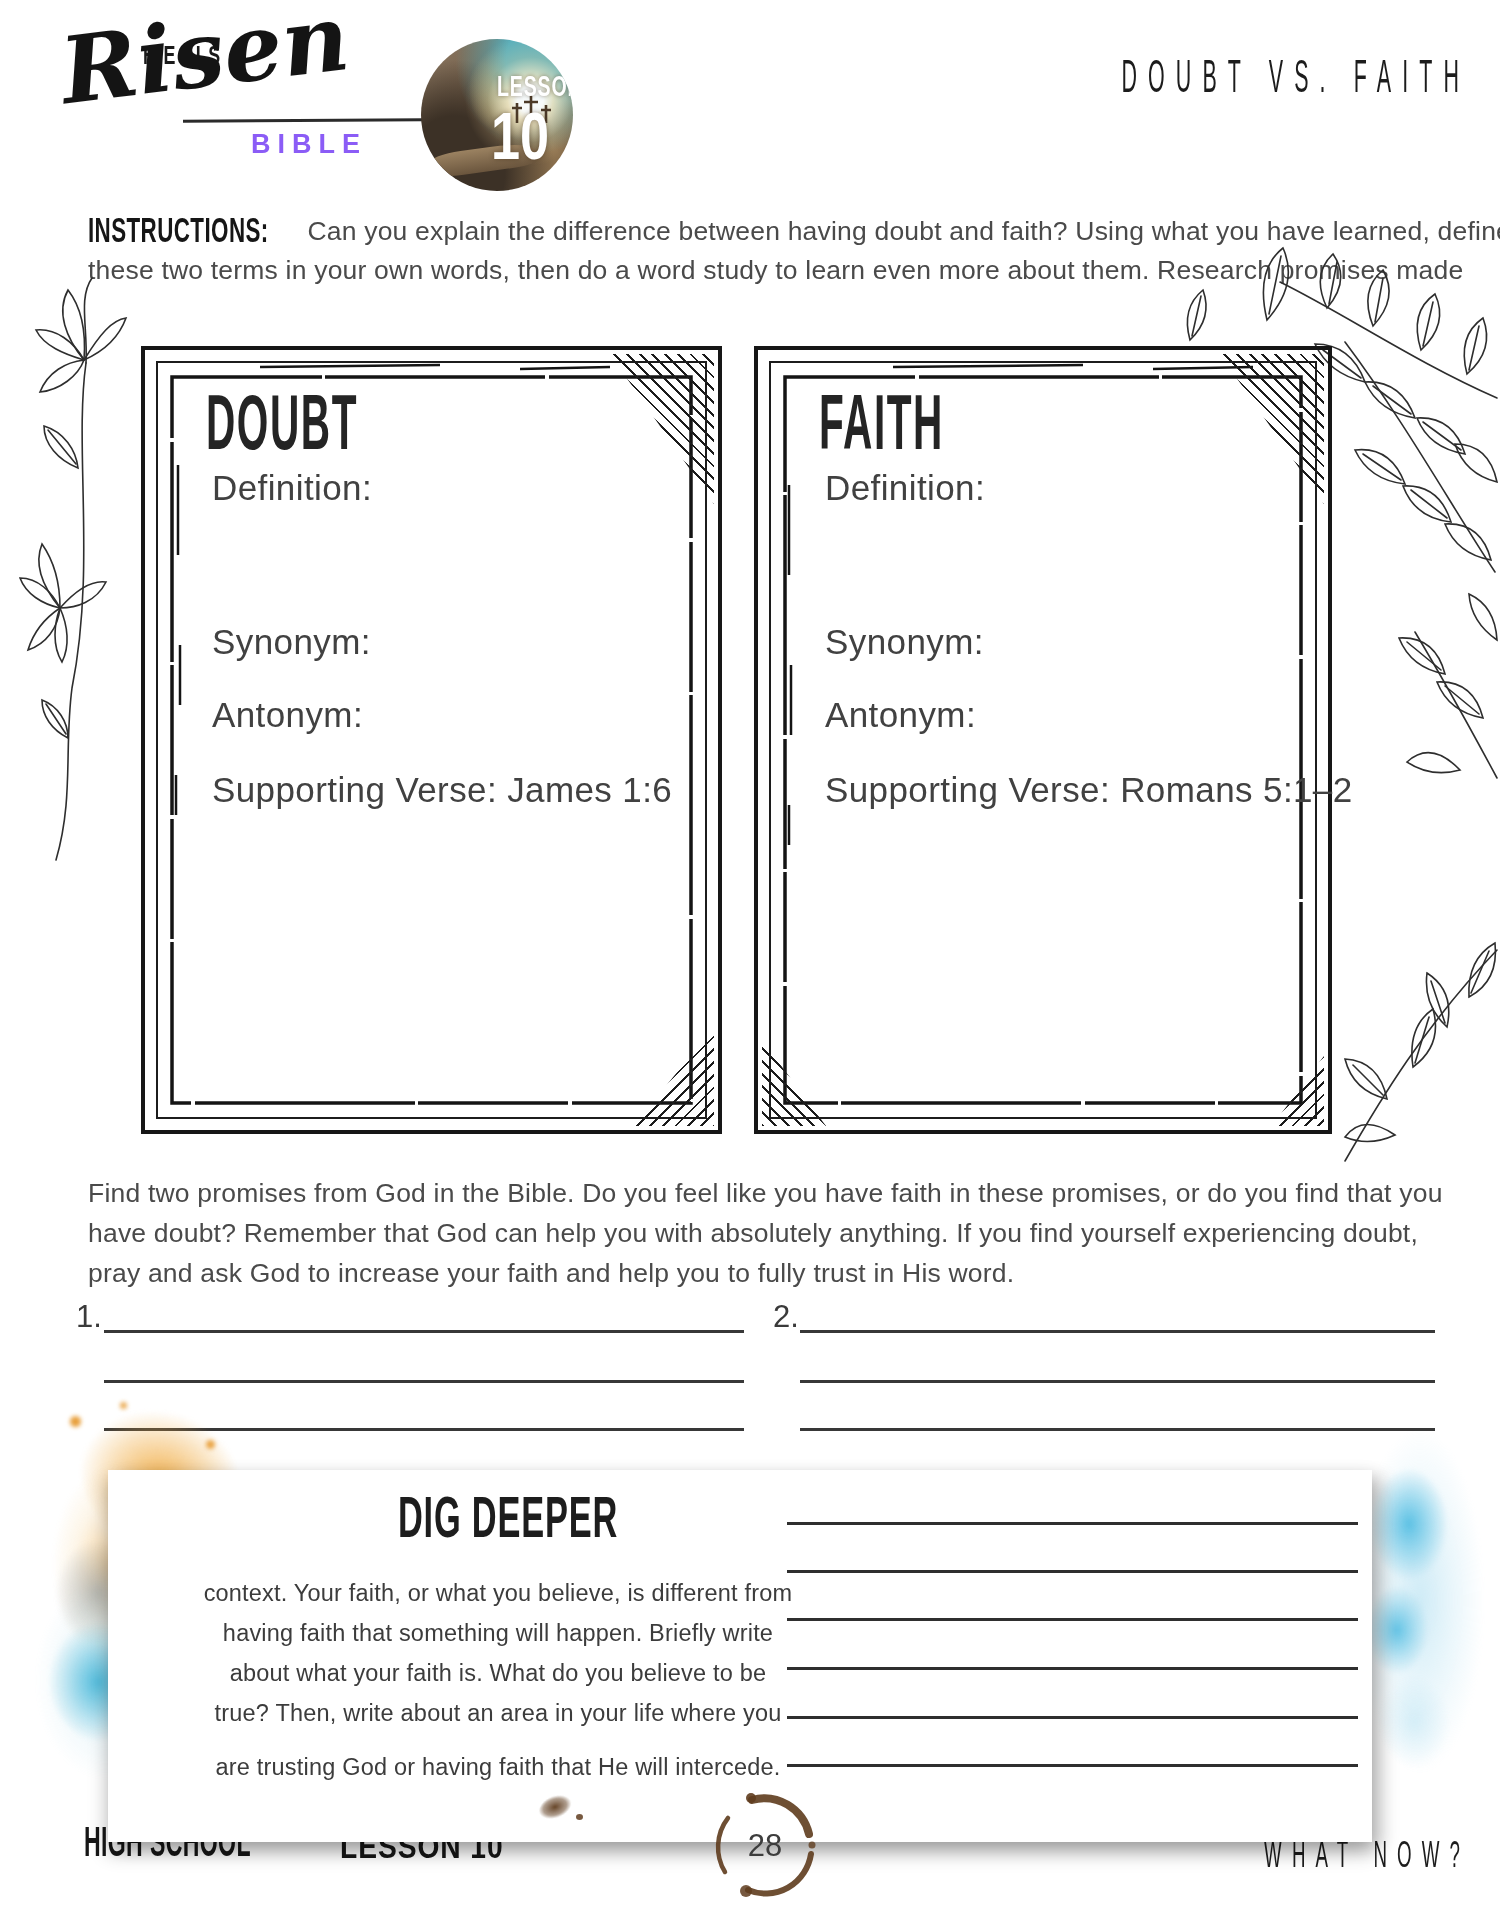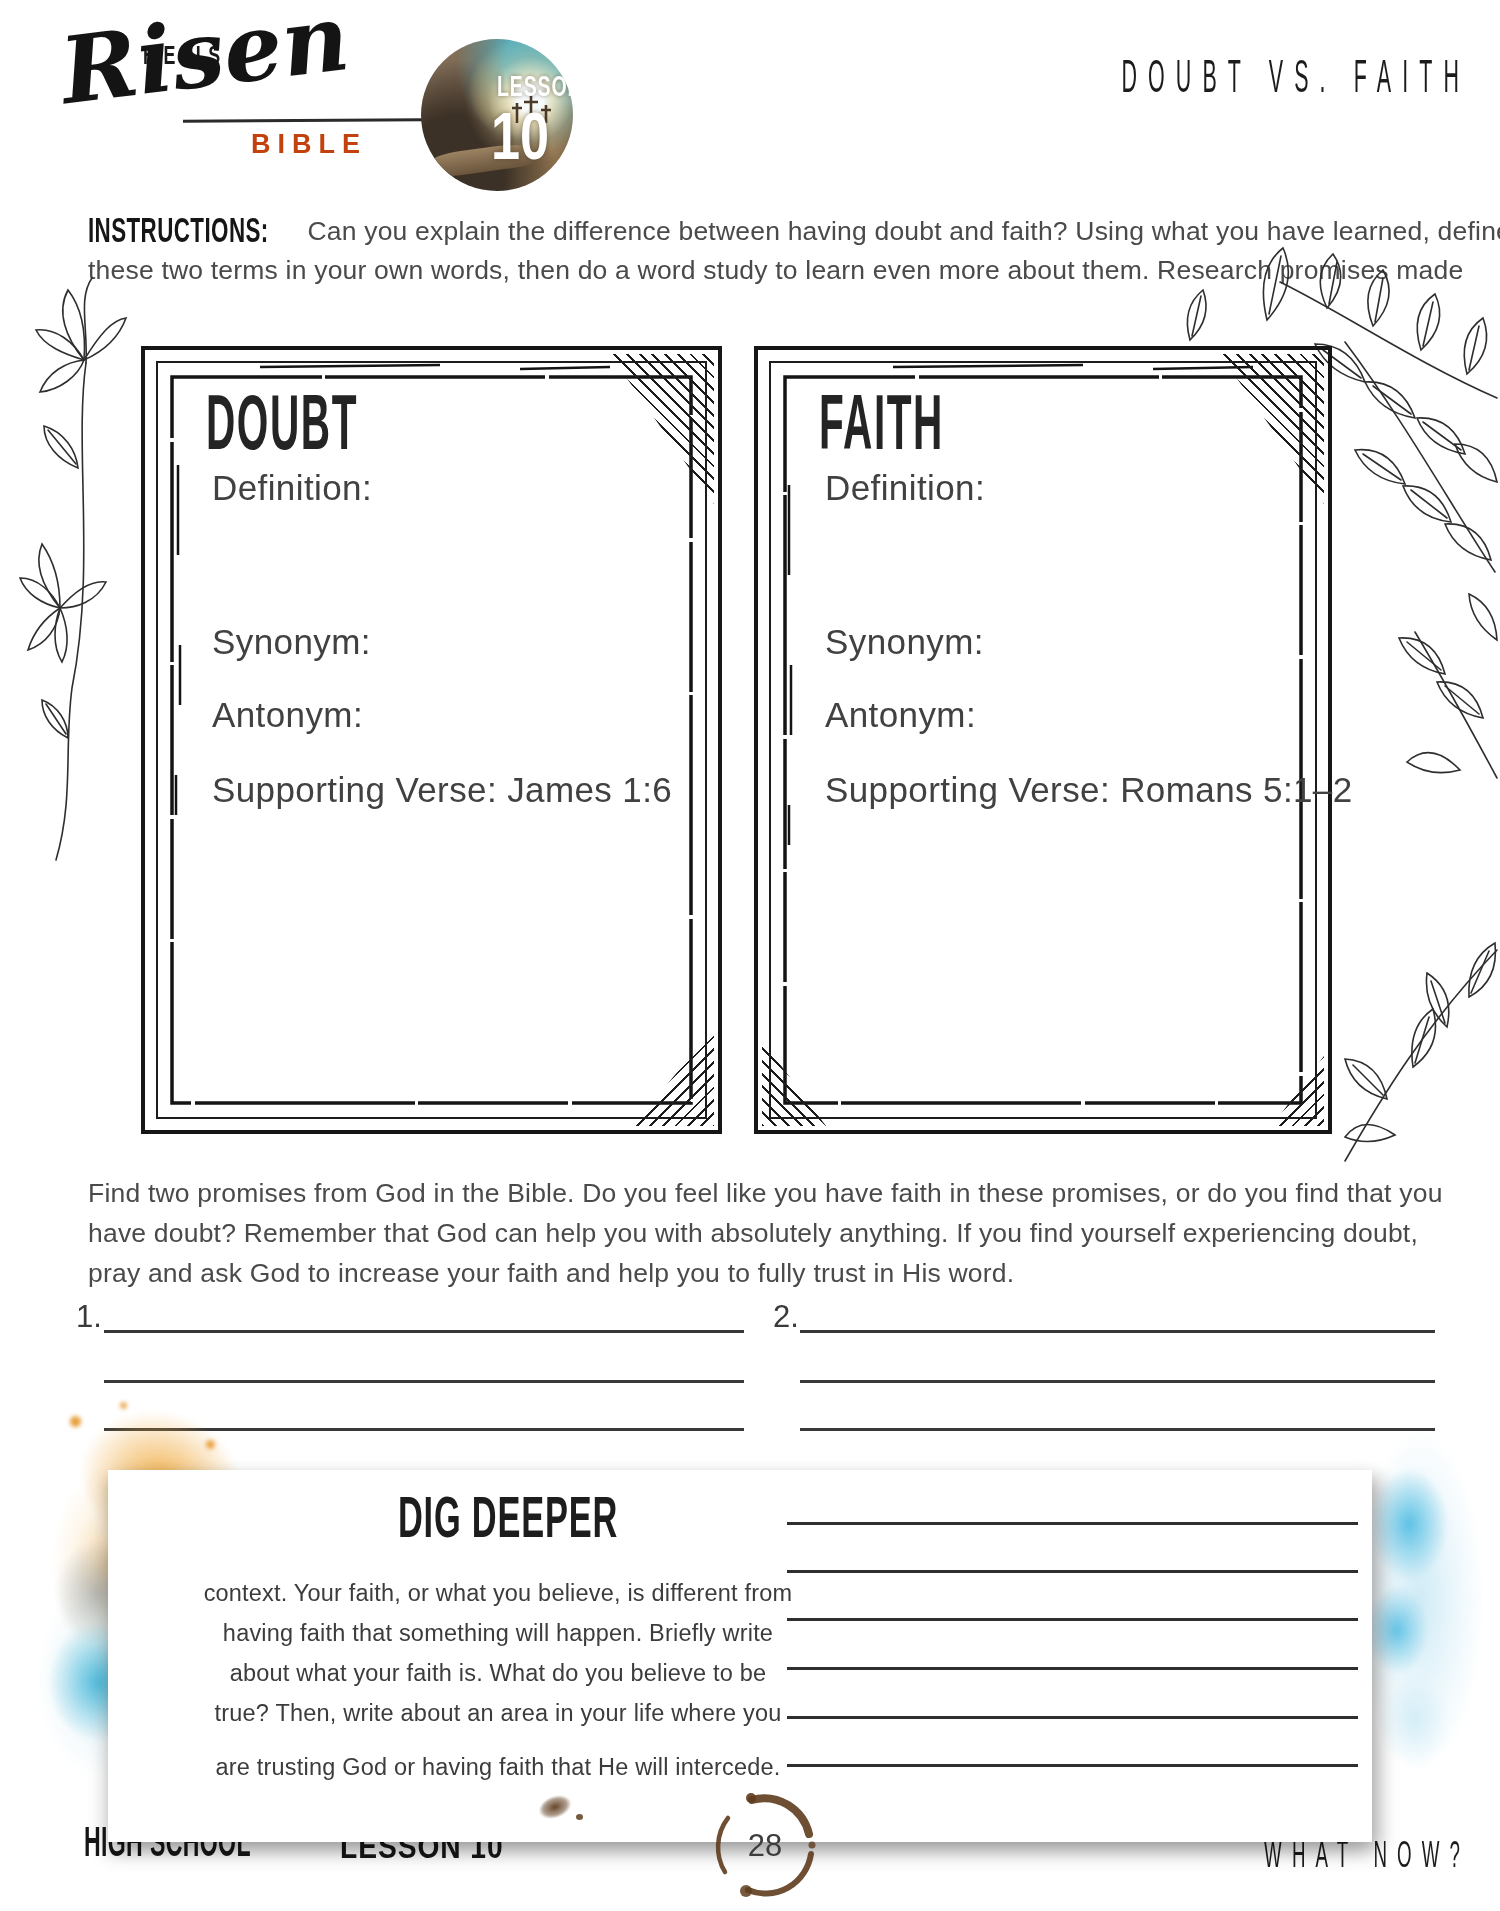--- a/index.html
+++ b/index.html
@@ -5,21 +5,21 @@
   html,body{margin:0;padding:0;background:#ffffff;}
   #page{position:relative;width:1500px;height:1911px;background:#ffffff;overflow:hidden;
         font-family:"Liberation Sans",sans-serif;color:#4a4a4a;}
   .abs{position:absolute;}
   
   .he-is{left:143px;top:40px;font-size:21px;letter-spacing:9px;font-weight:bold;color:#1a1a1a;
          transform:scale(.85,1.25);transform-origin:left top;}
   .risen{left:56px;top:26px;font-size:92px;font-family:"DejaVu Serif",serif;font-style:italic;
          font-weight:bold;color:#141414;transform:rotate(-7deg);transform-origin:left top;line-height:1;}
   .logo-line{left:183px;top:119px;width:240px;height:2.5px;background:#2b2b2b;transform:rotate(-.3deg);}
-  .bible{left:251px;top:129px;font-size:27px;font-weight:bold;letter-spacing:7px;color:#c2410c;}
+  .bible{left:251px;top:129px;font-size:27px;font-weight:bold;letter-spacing:7px;color:#8b5cf6;}
   .lesson-circle{left:421px;top:39px;width:152px;height:152px;border-radius:50%;overflow:hidden;
      background:
        radial-gradient(circle at 72% 40%, rgba(255,255,255,.95) 0 9%, rgba(255,238,200,.8) 16%, rgba(255,220,160,.25) 30%, transparent 46%),
        radial-gradient(ellipse at 78% 14%, #55aebc 0 20%, rgba(85,174,188,.5) 32%, transparent 50%),
        radial-gradient(circle at 62% 34%, rgba(235,160,70,.8) 0 10%, transparent 34%),
        radial-gradient(ellipse at 22% 88%, #3c3126 0 30%, transparent 60%),
        radial-gradient(ellipse at 70% 95%, #8a6f4d 0 25%, transparent 55%),
        linear-gradient(135deg,#8d7a64 0%,#75604b 35%,#5b4936 65%,#463627 100%);}
   .lesson-circle .ledge{position:absolute;left:6%;bottom:12%;width:70%;height:16%;
        background:linear-gradient(180deg,#9b8261,#6a553d);border-radius:30% 40% 20% 30%;transform:rotate(-8deg);}

